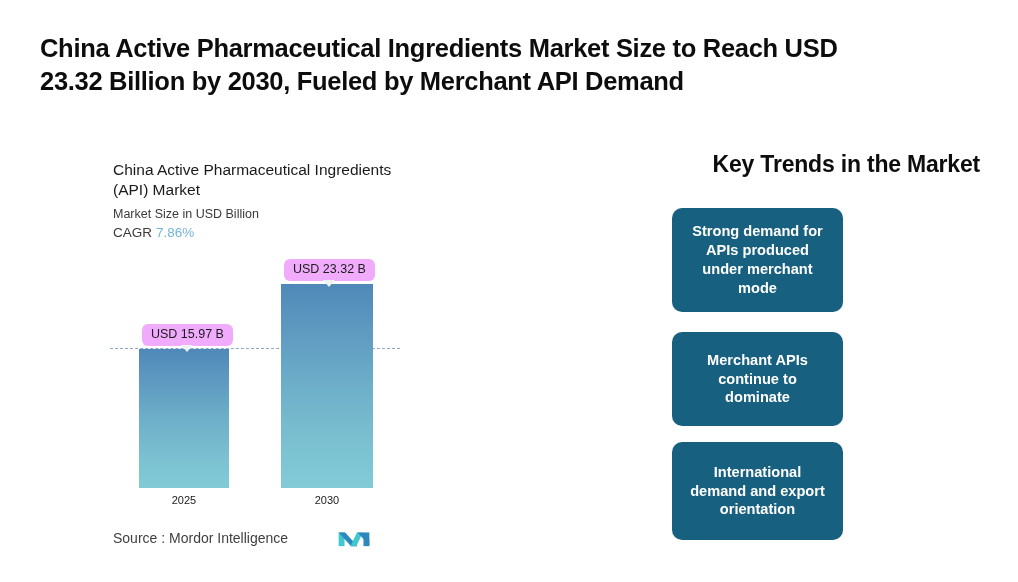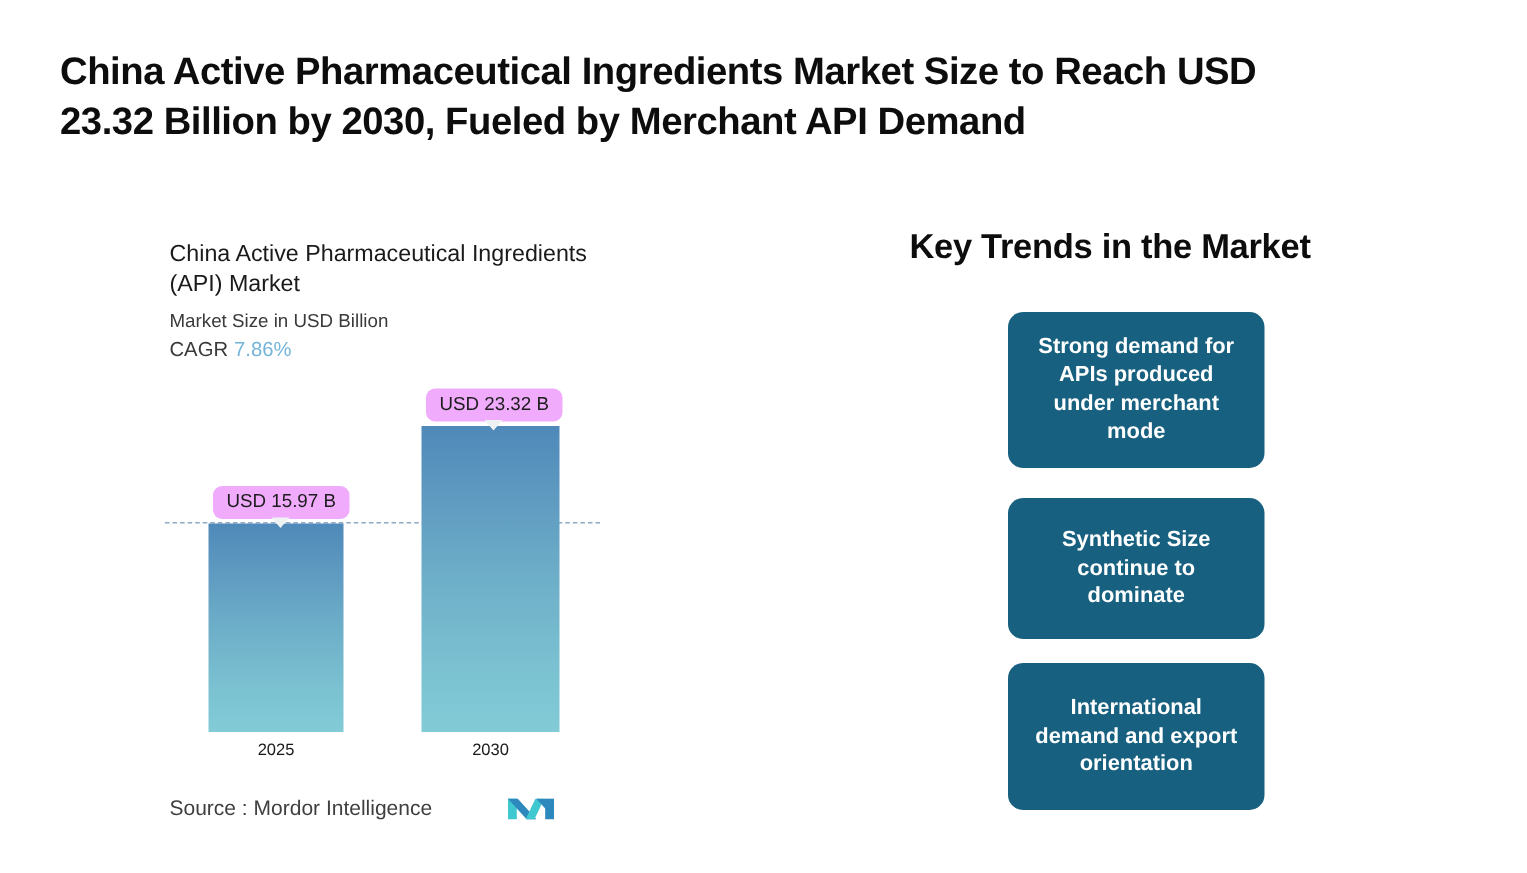--- a/index.html
+++ b/index.html
@@ -200,21 +200,21 @@
     left: 500px;
     top: 120px;
     width: 518px;
     height: 462px;
   }
   .trends-heading {
     position: absolute;
     left: 0;
     top: 31px;
     width: 480px;
-    text-align: center;
+    text-align: right;
     font-size: 23px;
     font-weight: bold;
     color: #0d0d0d;
     letter-spacing: -0.2px;
   }
   .trend-card {
     position: absolute;
     left: 172px;
     width: 171px;
     background: #17607f;
@@ -283,19 +283,19 @@
 
 <div class="trends-panel">
 
   <div class="trends-heading">Key Trends in the Market</div>
 
   <div class="trend-card trend-card-0">
     <span>Strong demand for APIs produced under merchant mode</span>
   </div>
 
   <div class="trend-card trend-card-1">
-    <span>Synthetic Size continue to dominate</span>
+    <span>Merchant APIs continue to dominate</span>
   </div>
 
   <div class="trend-card trend-card-2">
     <span>International demand and export orientation</span>
   </div>
 </div>
 
 </body></html>

